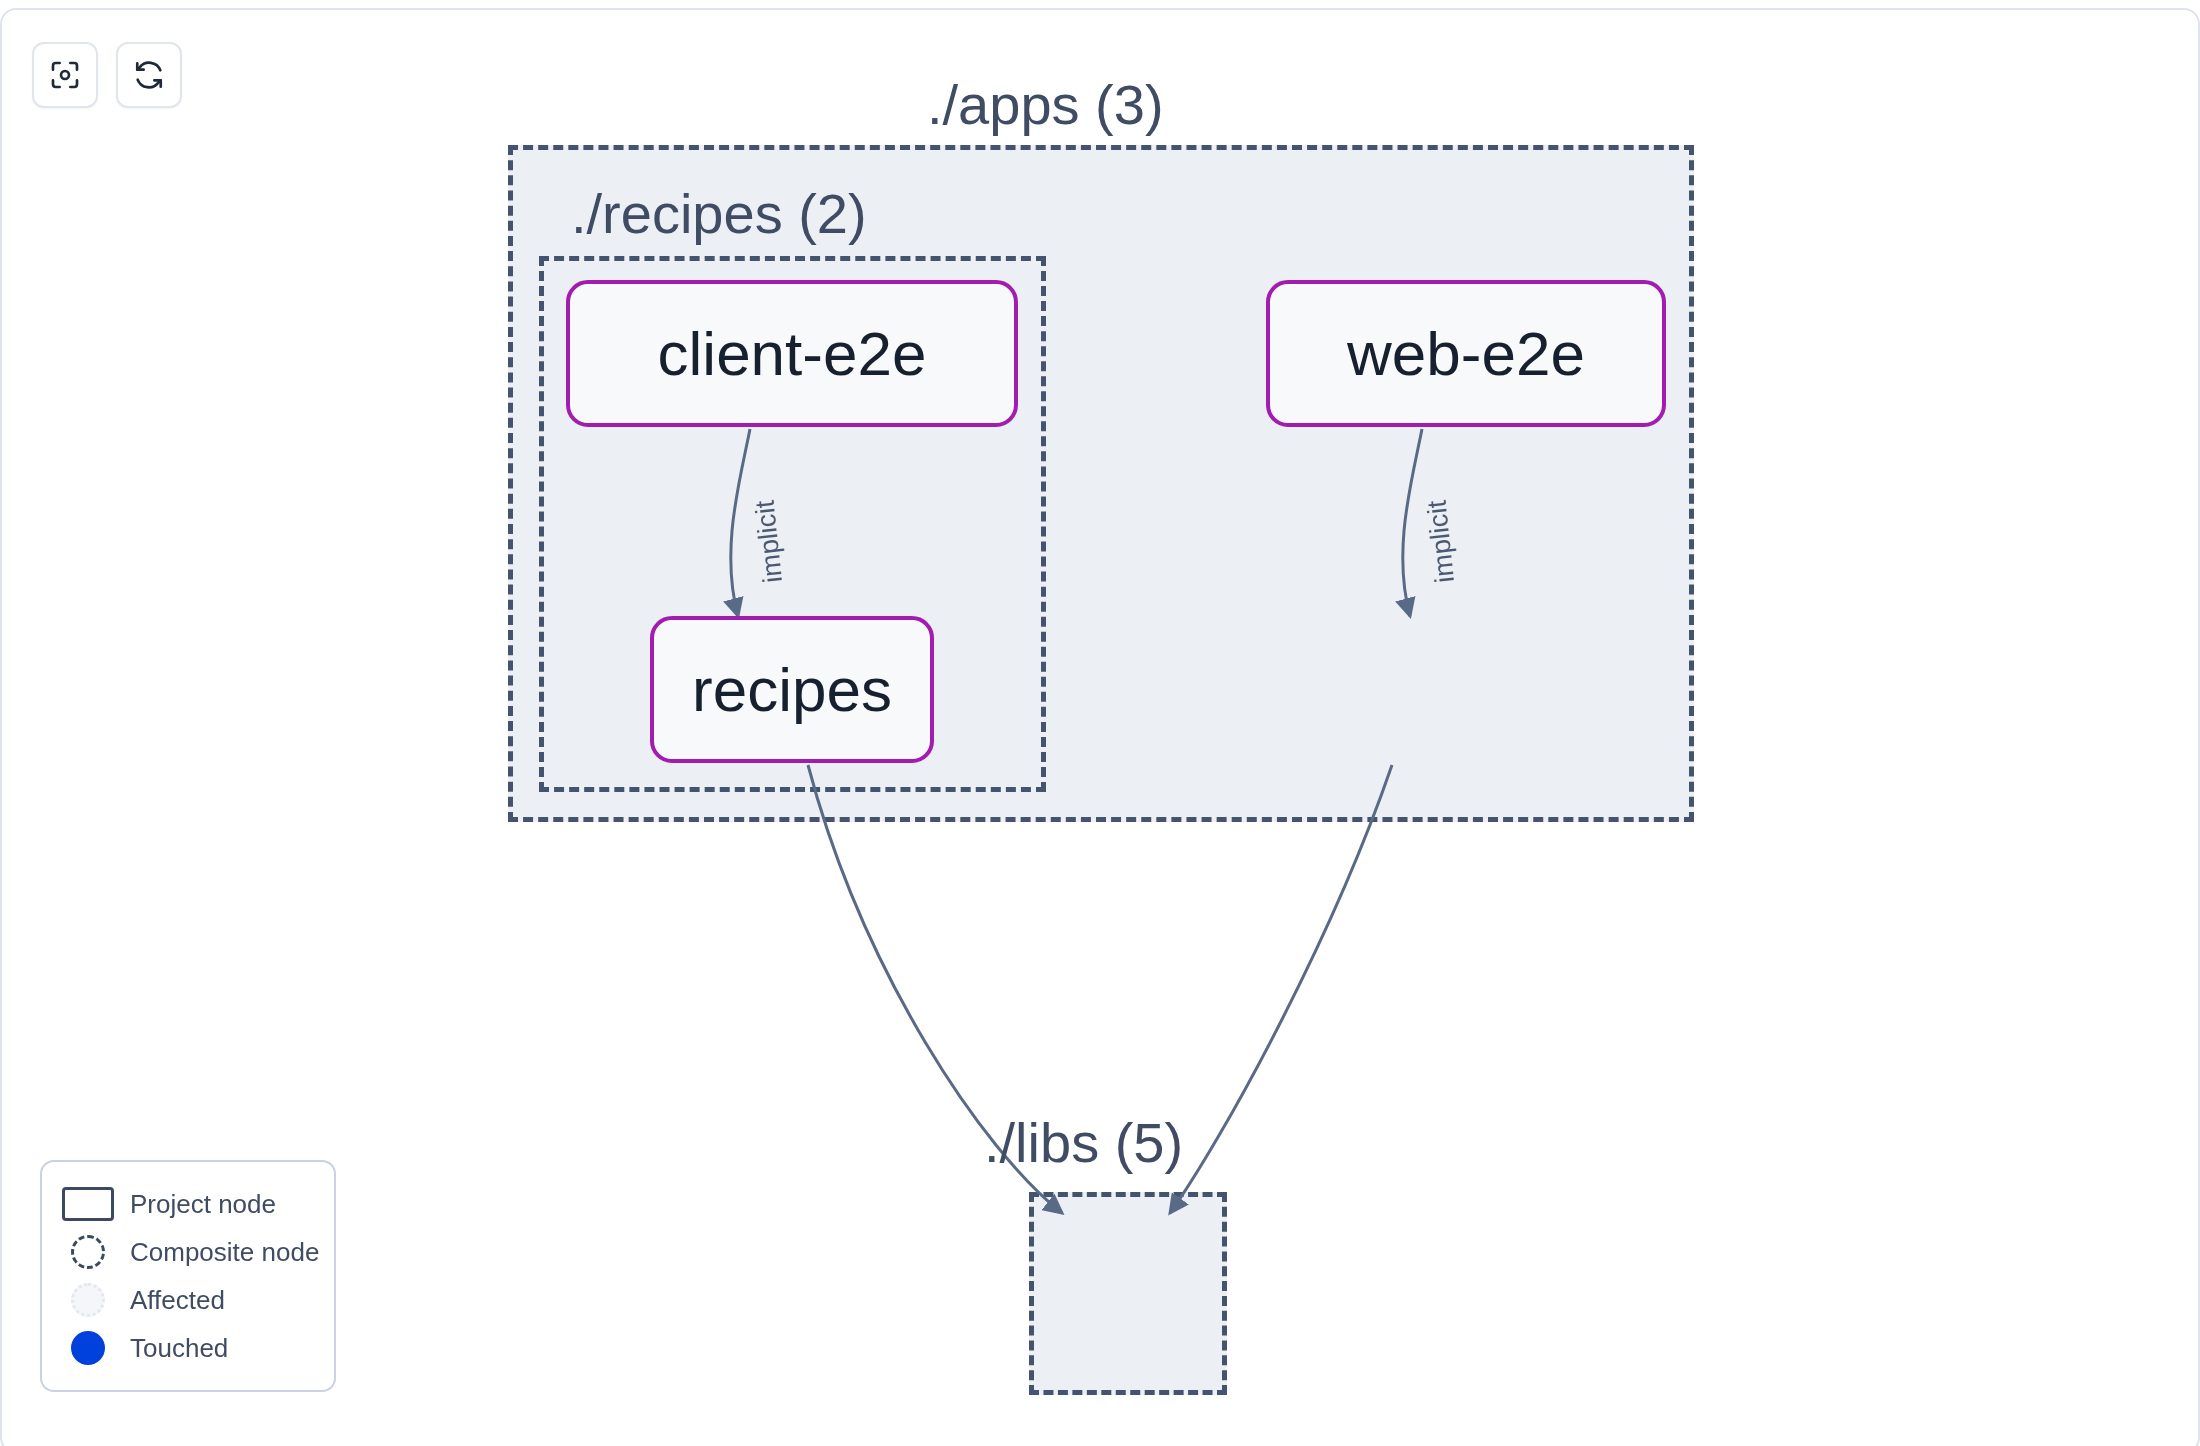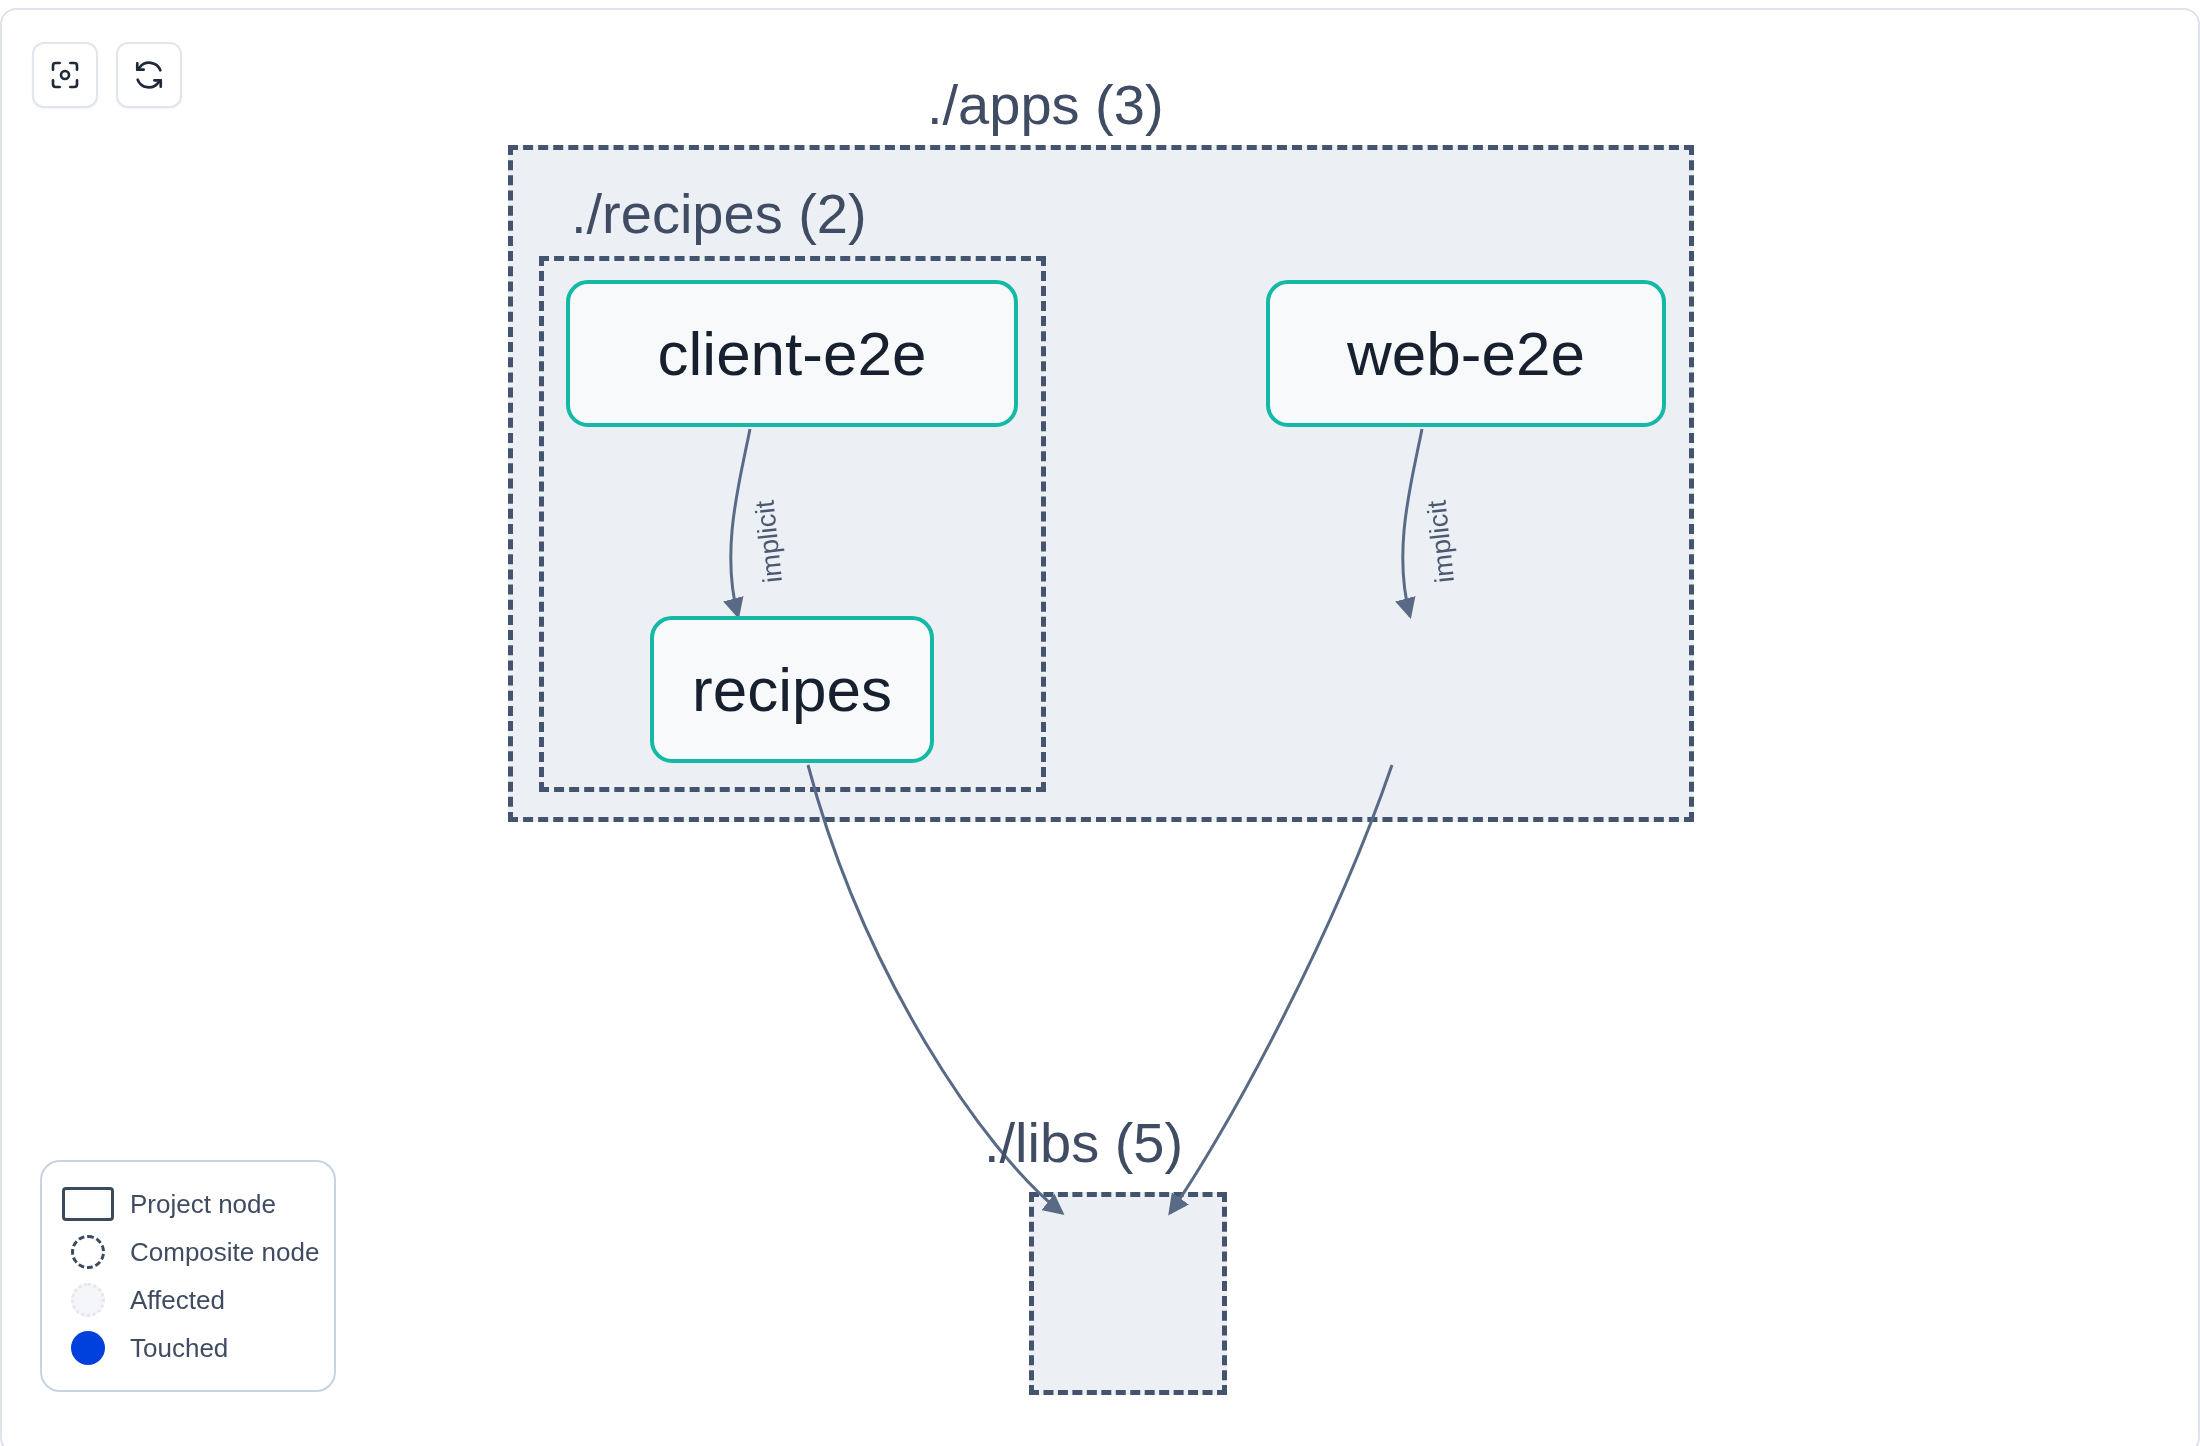--- a/index.html
+++ b/index.html
@@ -74,21 +74,21 @@
     font-size: 56px;
     line-height: 1;
     white-space: nowrap;
     z-index: 25;
     font-weight: 400;
   }
 
   
   .node {
     position: absolute;
-    border: 4px solid #14b8a6;
+    border: 4px solid #a21caf;
     border-radius: 22px;
     background: #f8f9fb;
     display: flex;
     align-items: center;
     justify-content: center;
     z-index: 20;
     cursor: pointer;
   }
   .node-label {
     color: #17202e;
@@ -115,21 +115,21 @@
   }
 
   
   #legend {
     position: absolute;
     left: 38px;
     bottom: 60px;
     width: 296px;
     background: #ffffff;
     border: 2px solid #c9d2e0;
-    border-radius: 20px;
+    border-radius: 14px;
     padding: 18px 20px 18px 18px;
     z-index: 45;
   }
   .legend-row {
     display: flex;
     align-items: center;
     height: 48px;
   }
   .legend-swatch {
     width: 56px;

